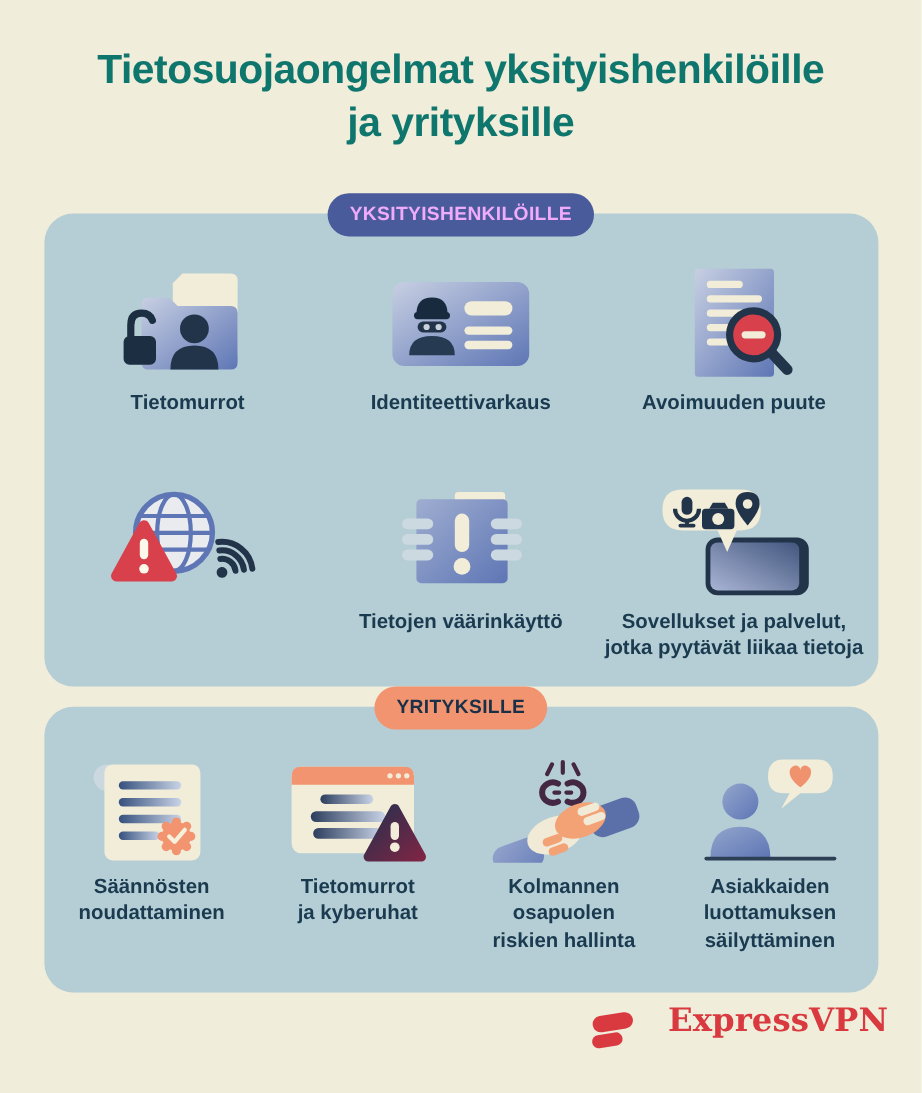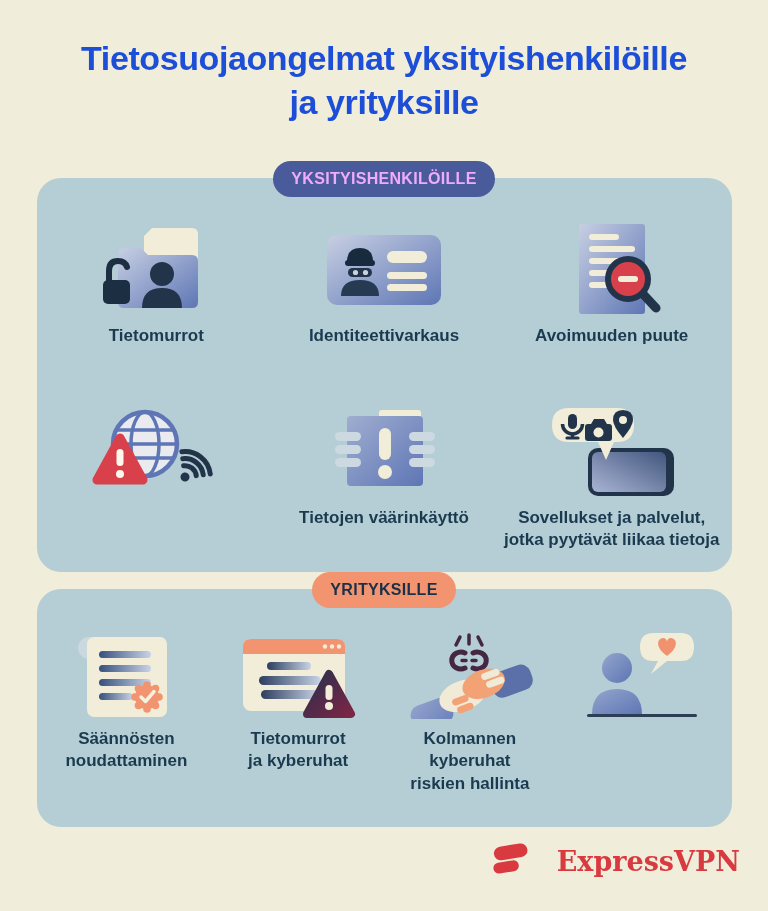--- a/index.html
+++ b/index.html
@@ -3,21 +3,21 @@
 <meta charset="utf-8">
 <style>
   html,body { margin:0; padding:0; }
   .canvas {
     position:relative; width:768px; height:911px; overflow:hidden;
     background:#f0edda;
     font-family:"Liberation Sans", sans-serif;
     display:flex; flex-direction:column; align-items:center;
   }
   .title {
-    margin:36px 0 0; text-align:center; color:#1d4ed8;
+    margin:36px 0 0; text-align:center; color:#0f766e;
     font-size:34px; font-weight:700; line-height:1.3; letter-spacing:-0.4px;
   }
   .title span { display:block; }
   .badge {
     position:relative; z-index:2; border-radius:22px; padding:9px 18px;
     font-size:16px; font-weight:700; letter-spacing:0.3px;
     margin-bottom:-19px;
   }
   .badge-individuals { background:#4a5b9c; color:#f0abfc; margin-top:37px; }
   .badge-business   { background:#f2946f; color:#1a3048; }
@@ -30,21 +30,21 @@
              grid-template-columns:repeat(4,1fr); }
   .cell { display:flex; flex-direction:column; align-items:center; }
   .icon-box  { height:96px; display:flex; align-items:flex-end; justify-content:center; }
   .panel-2 .icon-box { height:92px; }
   .item-label {
     margin-top:9px; font-size:17px; font-weight:600; color:#1a3a50;
     text-align:center; line-height:1.3; white-space:pre-line;
   }
   .footer {
     width:712px; margin-top:8px; display:flex; justify-content:flex-end;
-    align-items:flex-end; gap:25px;
+    align-items:flex-start; gap:25px;
   }
   .logo-text {
     font-family:"DejaVu Serif", serif; font-size:27px; font-weight:700;
     color:#d93a40;
   }
 </style>
 </head>
 <body>
 
 <div class="canvas">
@@ -284,40 +284,43 @@
               <rect x="46" y="62" width="17" height="7" rx="3.5"></rect>
               <rect x="48" y="71" width="17" height="7" rx="3.5"></rect>
             </g>
             <g fill="#f1ead6">
               <rect x="82" y="48" width="19" height="7" rx="3.5"></rect>
               <rect x="84" y="57" width="19" height="7" rx="3.5"></rect>
             </g>
           </g>
         </svg>
       </div>
-      <div class="item-label">Kolmannen kyberuhat
+      <div class="item-label">Kolmannen osapuolen
 riskien hallinta</div>
     </div>
 
     <div class="cell">
       <div class="icon-box">
         <svg width="122" height="88" viewBox="0 0 122 88">
           <defs>
               <linearGradient id="g10" x1="0" y1="0" x2="1" y2="1">
             <stop offset="0" stop-color="#94a6cd"></stop>
                 <stop offset="1" stop-color="#5d75b4"></stop>
               </linearGradient>
             </defs>
           <path d="M72 2 H100 Q113 2 113 16 Q113 30 100 30 H86 L70 43 L77 30 H72 Q59 30 59 16 Q59 2 72 2 Z" fill="#f2edd8"></path>
           <path d="M86 25 C 76 18 75 10 80 7.5 C 83.5 5.8 86 8.5 86 11 C 86 8.5 88.5 5.8 92 7.5 C 97 10 96 18 86 25 Z" fill="#f0926e"></path>
           <circle cx="36" cy="37" r="15" fill="url(#g10)"></circle>
           <path d="M11 84 Q11 58 36 58 Q61 58 61 84 Z" fill="url(#g10)"></path>
           <rect x="6" y="83" width="110" height="3" rx="1.5" fill="#2c3f55"></rect>
         </svg>
       </div>
+      <div class="item-label">Asiakkaiden
+luottamuksen
+säilyttäminen</div>
     </div>
   </div>
 
   <div class="footer">
     <svg width="42" height="42" viewBox="0 0 46 46">
       <g fill="#d93a40" transform="rotate(-9 23 24)">
         <rect x="5" y="11" width="37" height="15" rx="7.5"></rect>
         <rect x="2" y="28" width="28" height="12" rx="6"></rect>
       </g>
     </svg>

